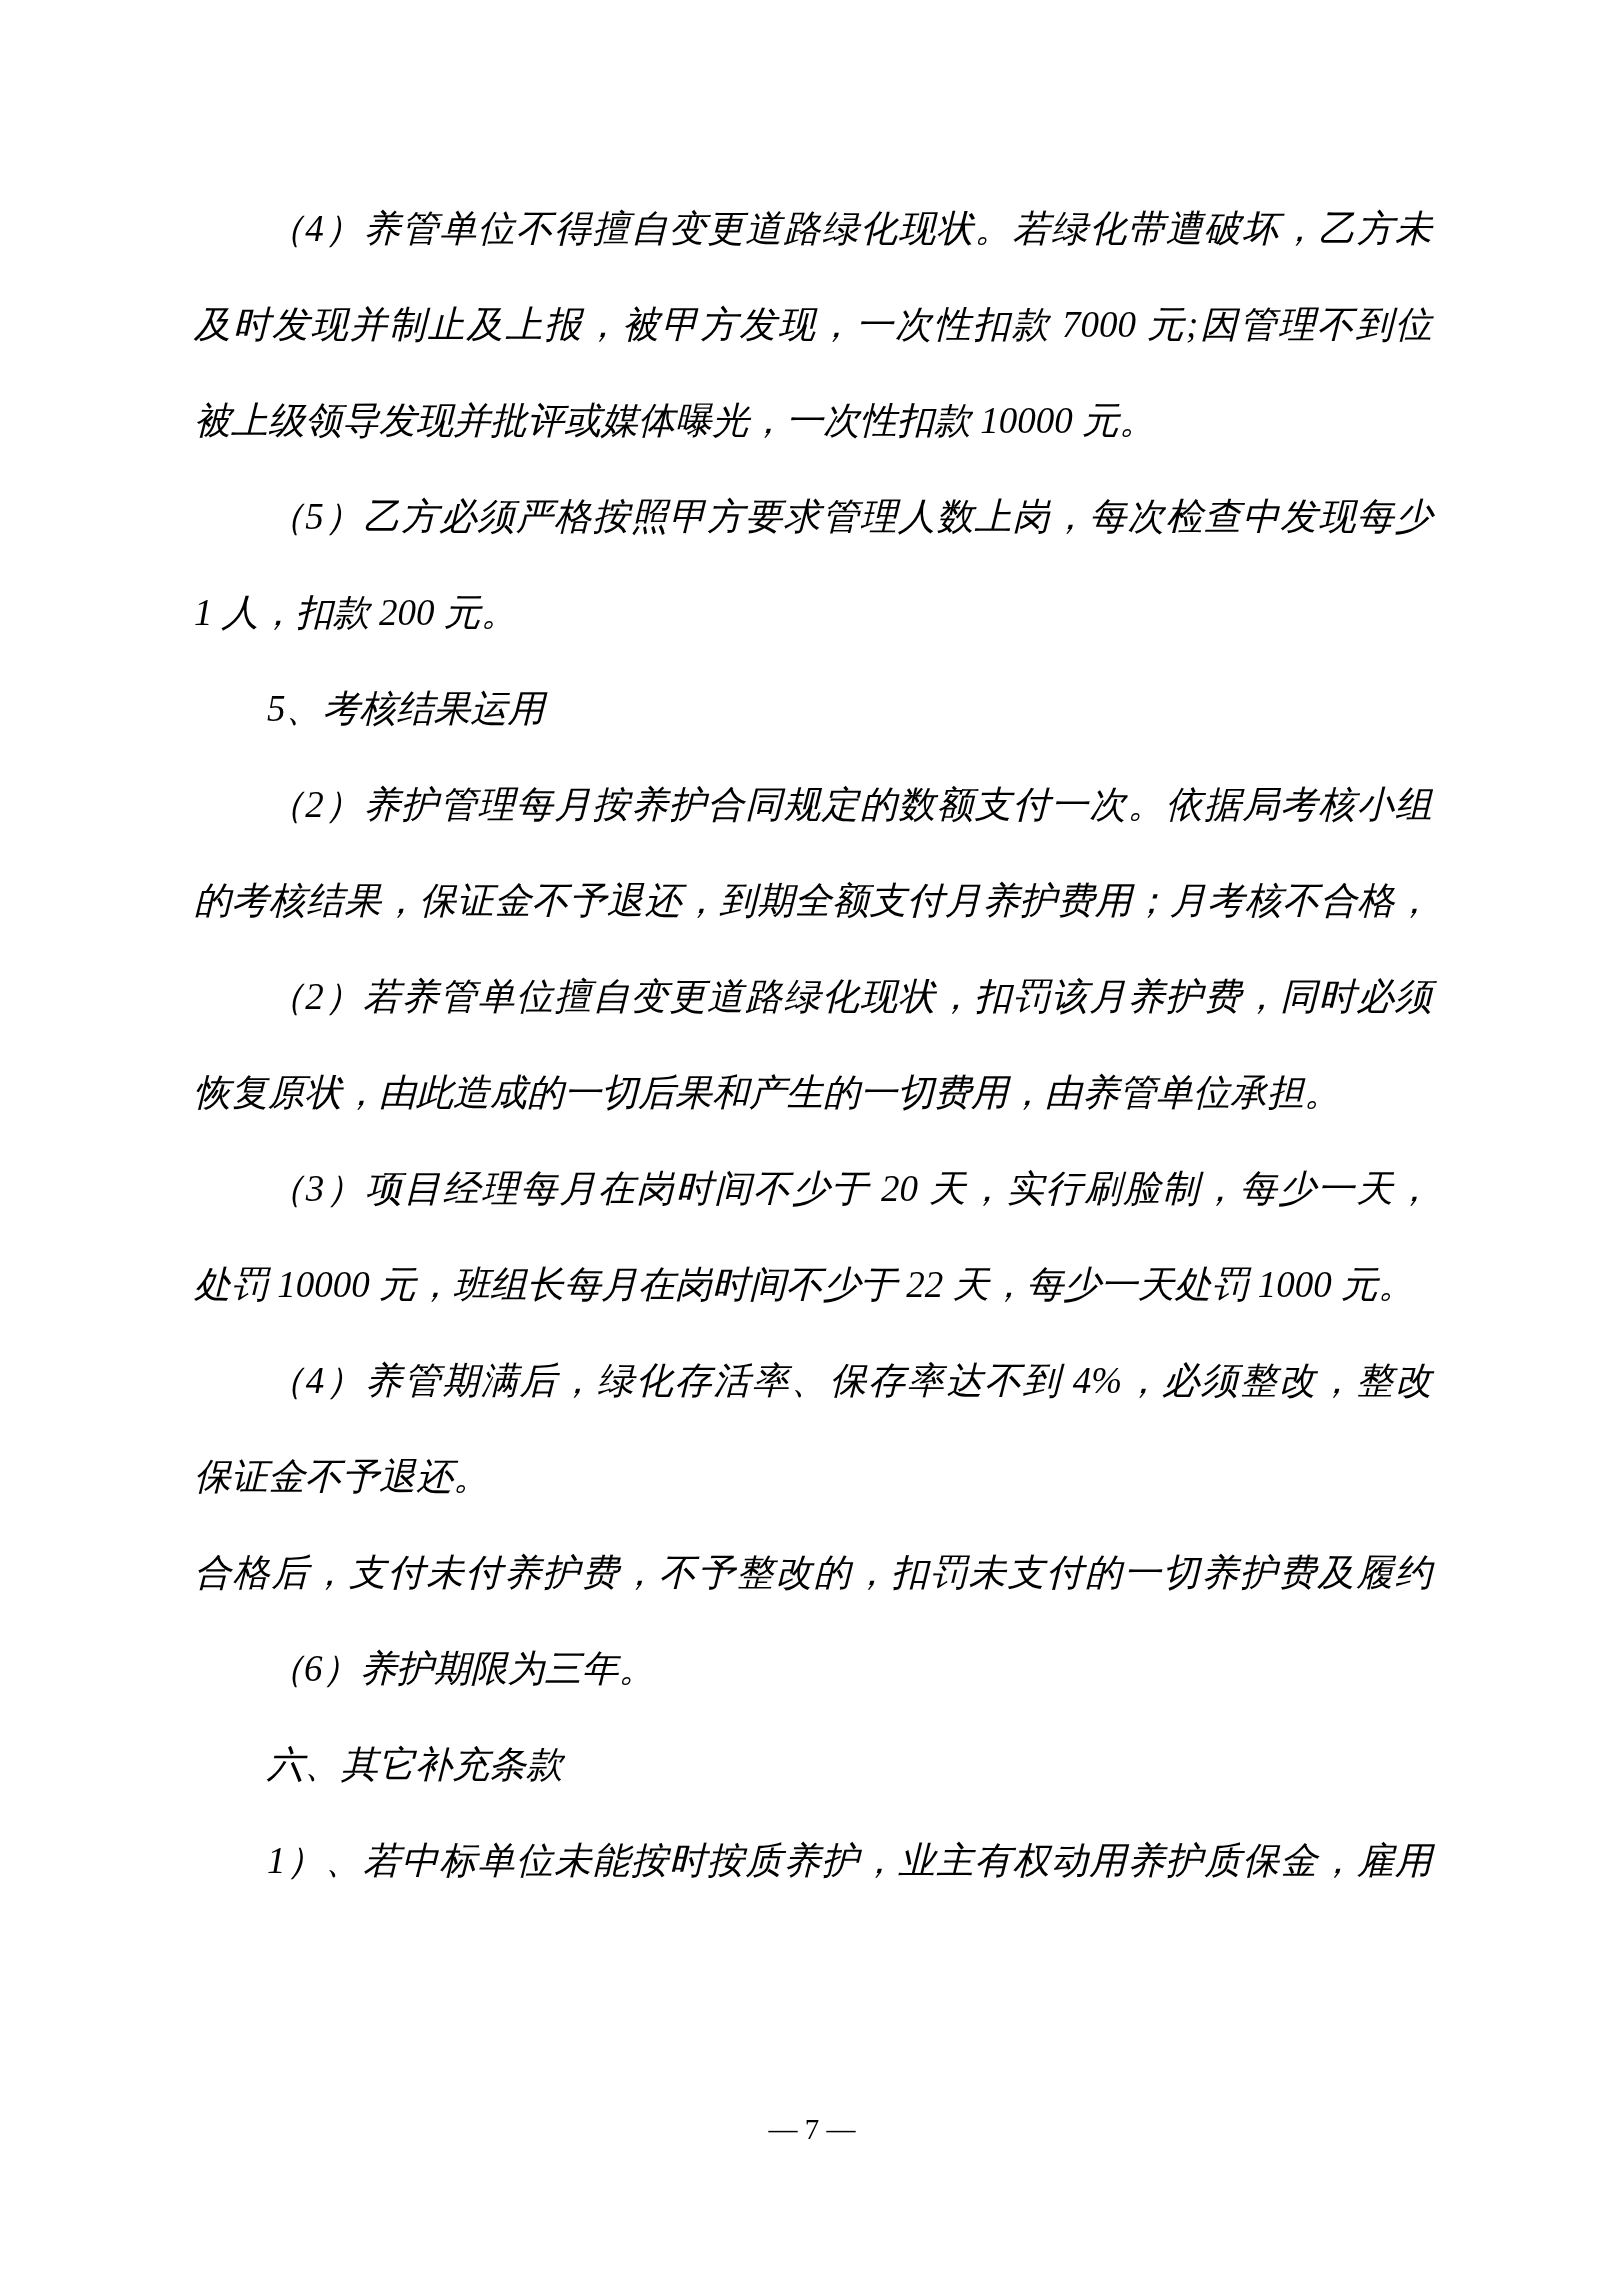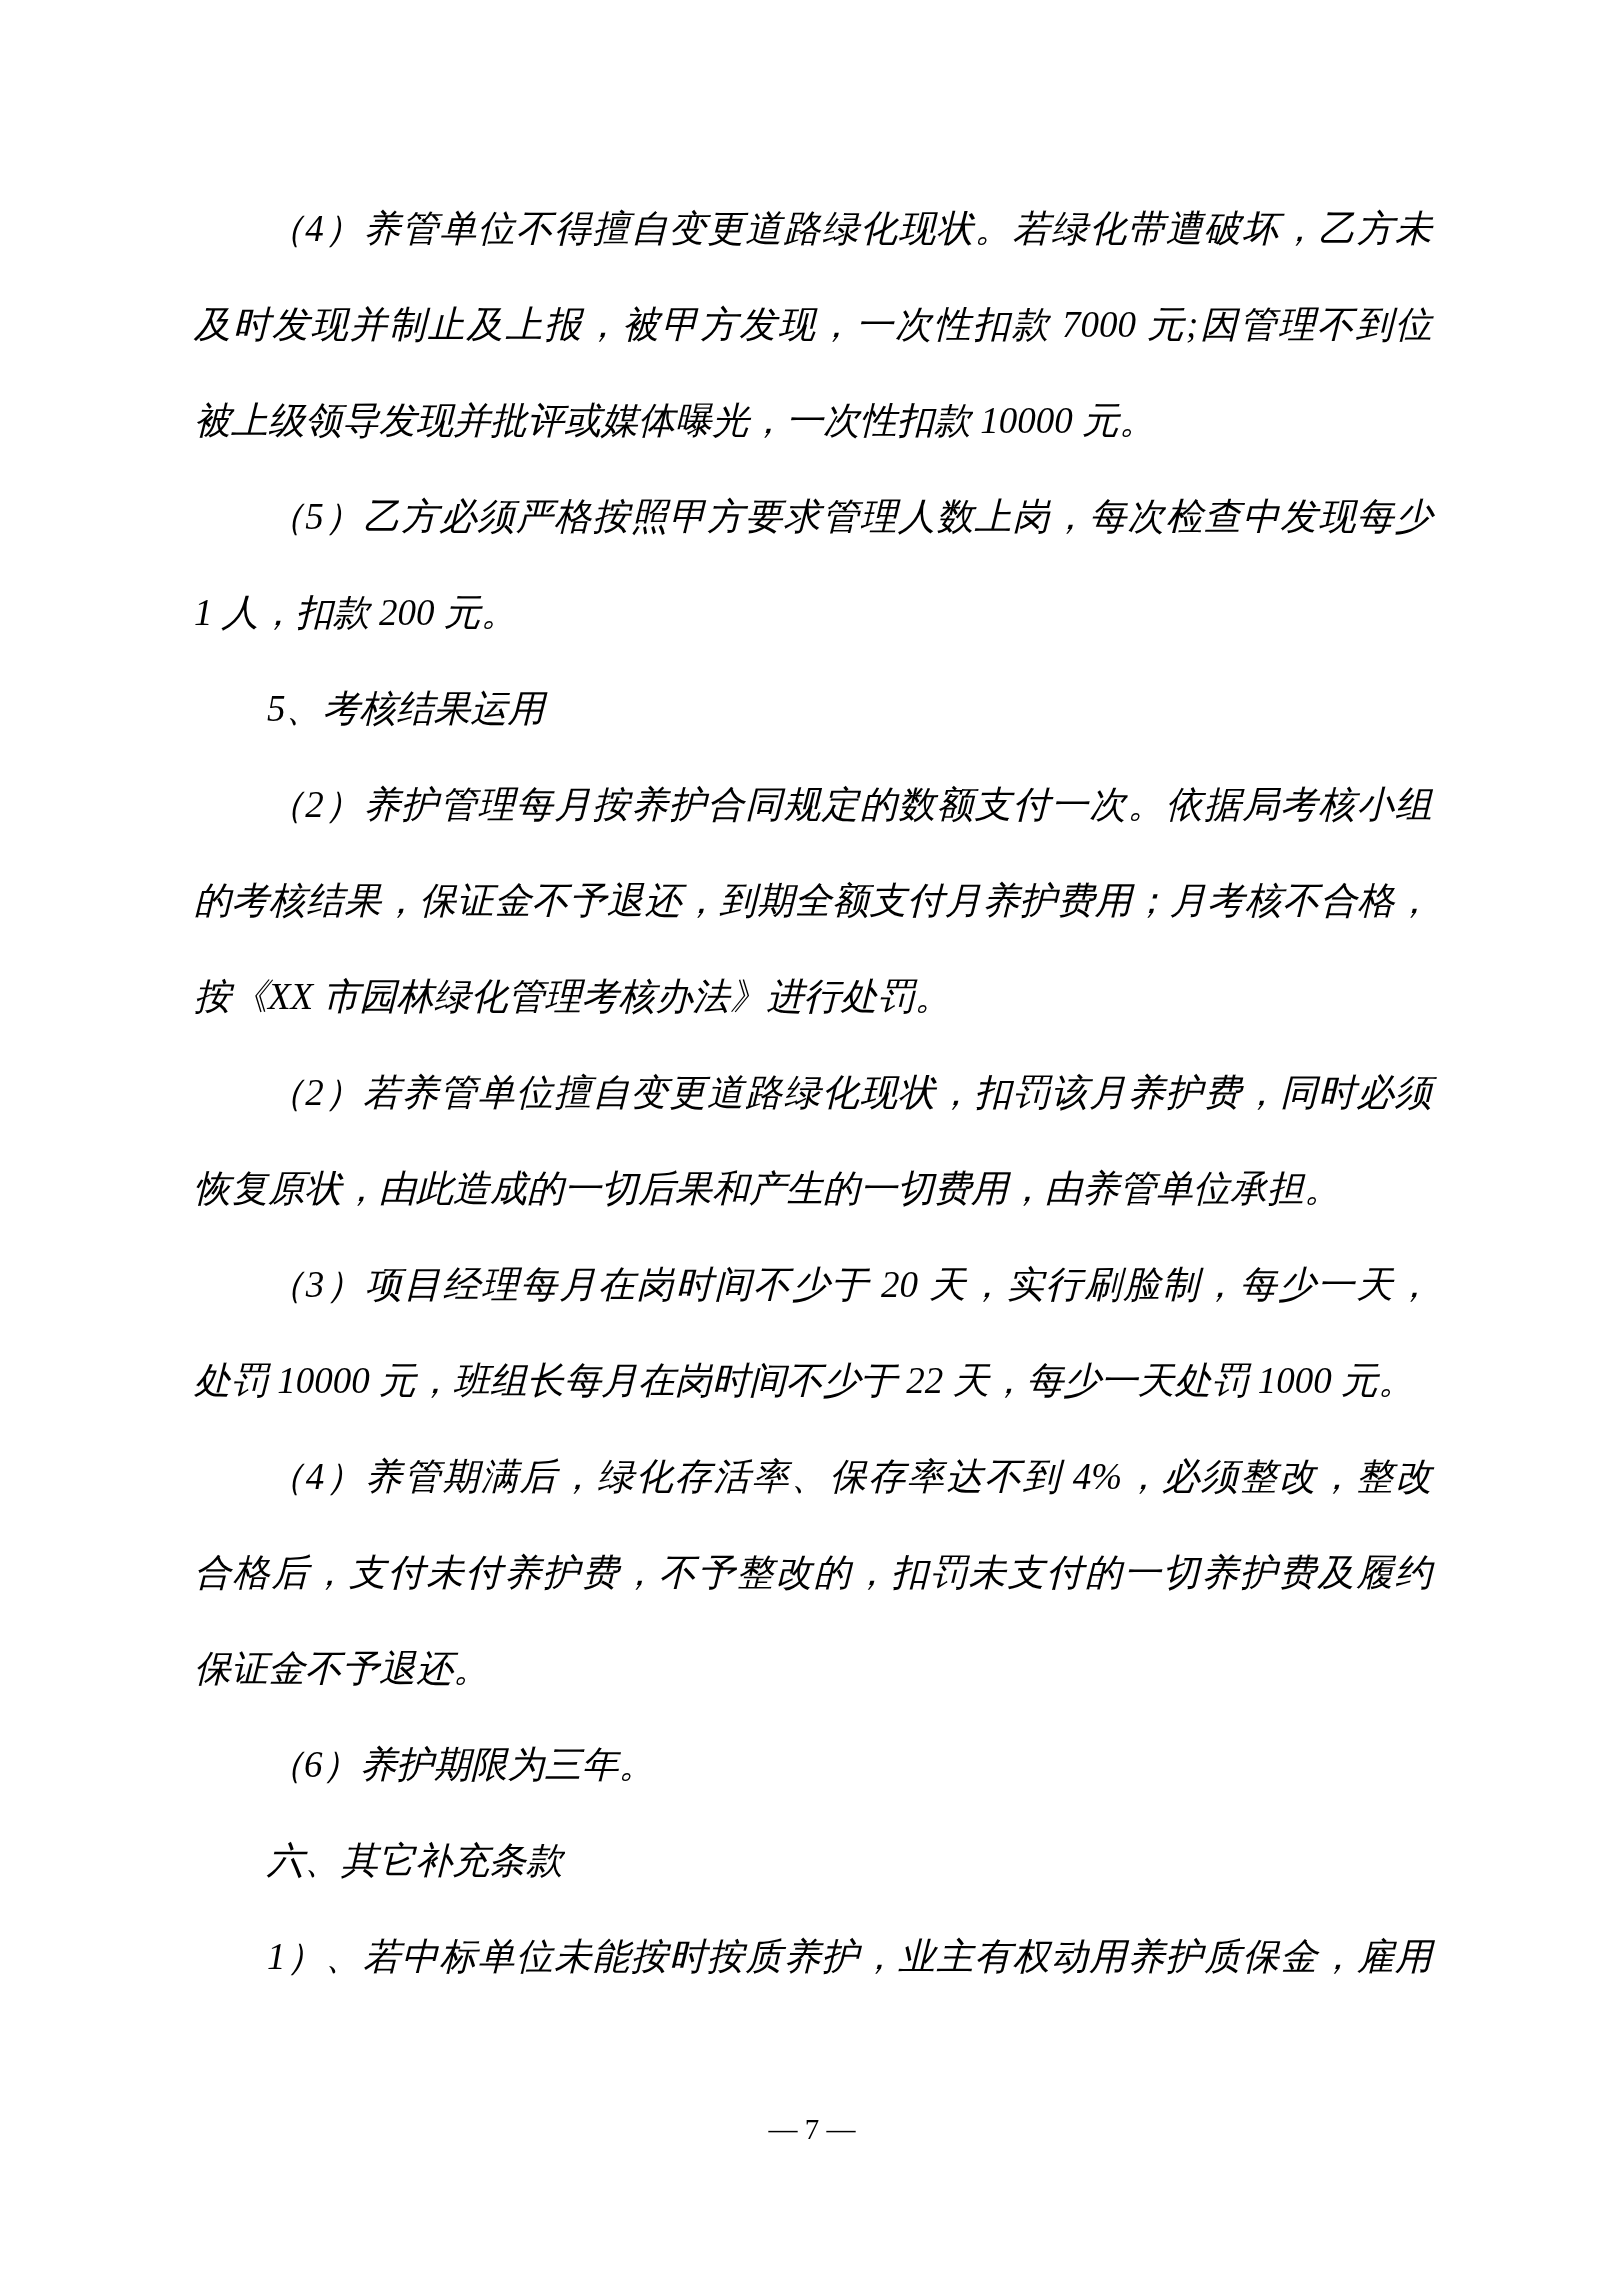--- a/index.html
+++ b/index.html
@@ -55,34 +55,33 @@
       <div class="para">
         <div class="line first full">（5）乙方必须严格按照甲方要求管理人数上岗，每次检查中发现每少</div>
         <div class="line lastline">1 人，扣款 200 元。</div>
       </div>
       <div class="para">
         <div class="line first lastline">5、考核结果运用</div>
       </div>
       <div class="para">
         <div class="line first full">（2）养护管理每月按养护合同规定的数额支付一次。依据局考核小组</div>
         <div class="line full">的考核结果，保证金不予退还，到期全额支付月养护费用；月考核不合格，</div>
-        <div class="line lastline">按《XX 市园林绿化管理考核办法》进行处罚。</div>
       </div>
       <div class="para">
         <div class="line first full">（2）若养管单位擅自变更道路绿化现状，扣罚该月养护费，同时必须</div>
         <div class="line lastline">恢复原状，由此造成的一切后果和产生的一切费用，由养管单位承担。</div>
       </div>
       <div class="para">
         <div class="line first full">（3）项目经理每月在岗时间不少于 20 天，实行刷脸制，每少一天，</div>
         <div class="line lastline">处罚 10000 元，班组长每月在岗时间不少于 22 天，每少一天处罚 1000 元。</div>
       </div>
       <div class="para">
         <div class="line first full">（4）养管期满后，绿化存活率、保存率达不到 4%，必须整改，整改</div>
+        <div class="line lastline">保证金不予退还。</div>
         <div class="line full">合格后，支付未付养护费，不予整改的，扣罚未支付的一切养护费及履约</div>
-        <div class="line lastline">保证金不予退还。</div>
       </div>
       <div class="para">
         <div class="line first lastline">（6）养护期限为三年。</div>
       </div>
       <div class="para">
         <div class="line first lastline">六、其它补充条款</div>
       </div>
       <div class="para">
         <div class="line first full">1）、若中标单位未能按时按质养护，业主有权动用养护质保金，雇用</div>
       </div>

